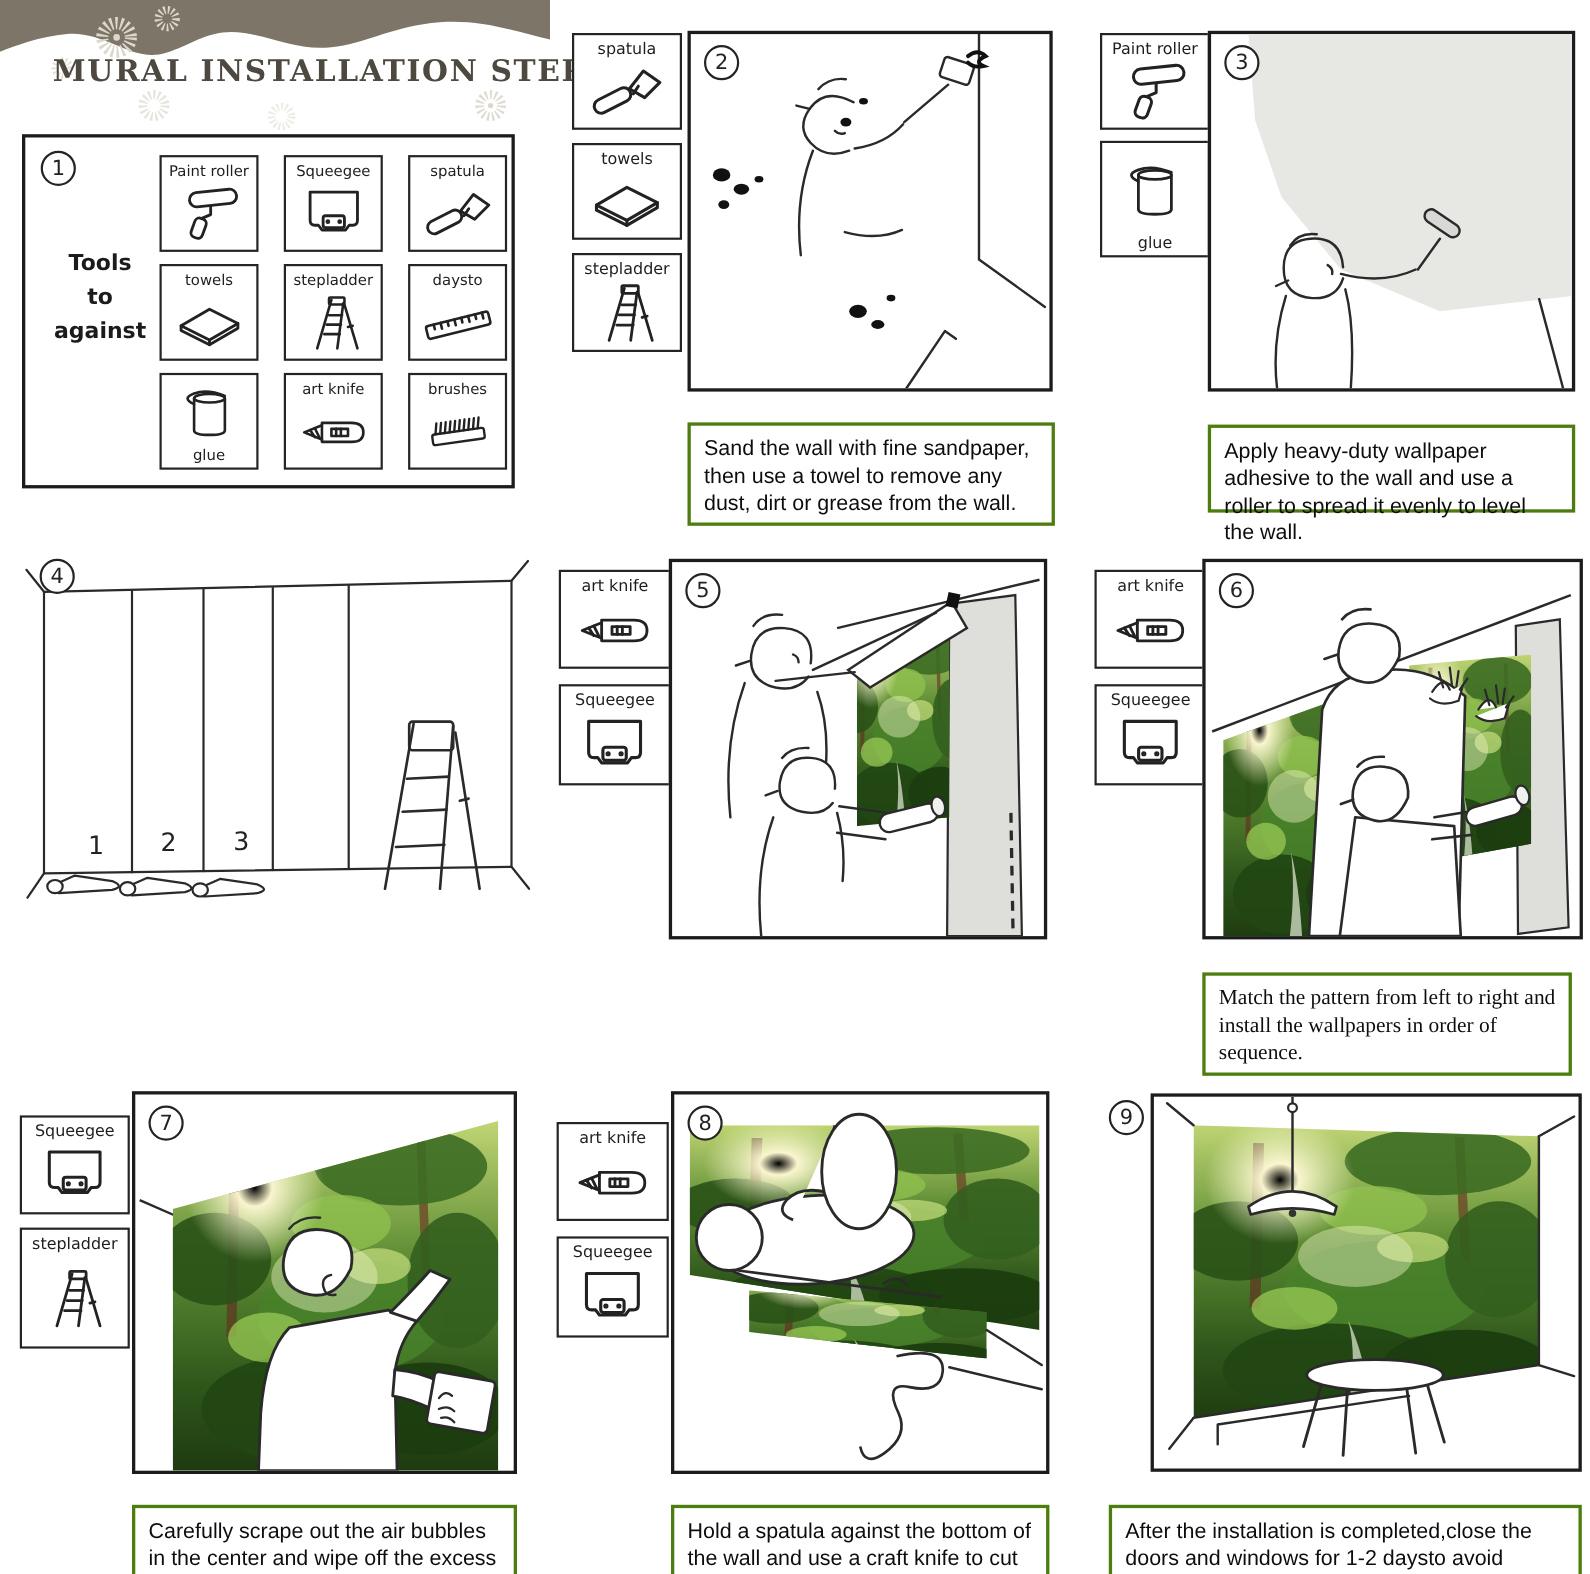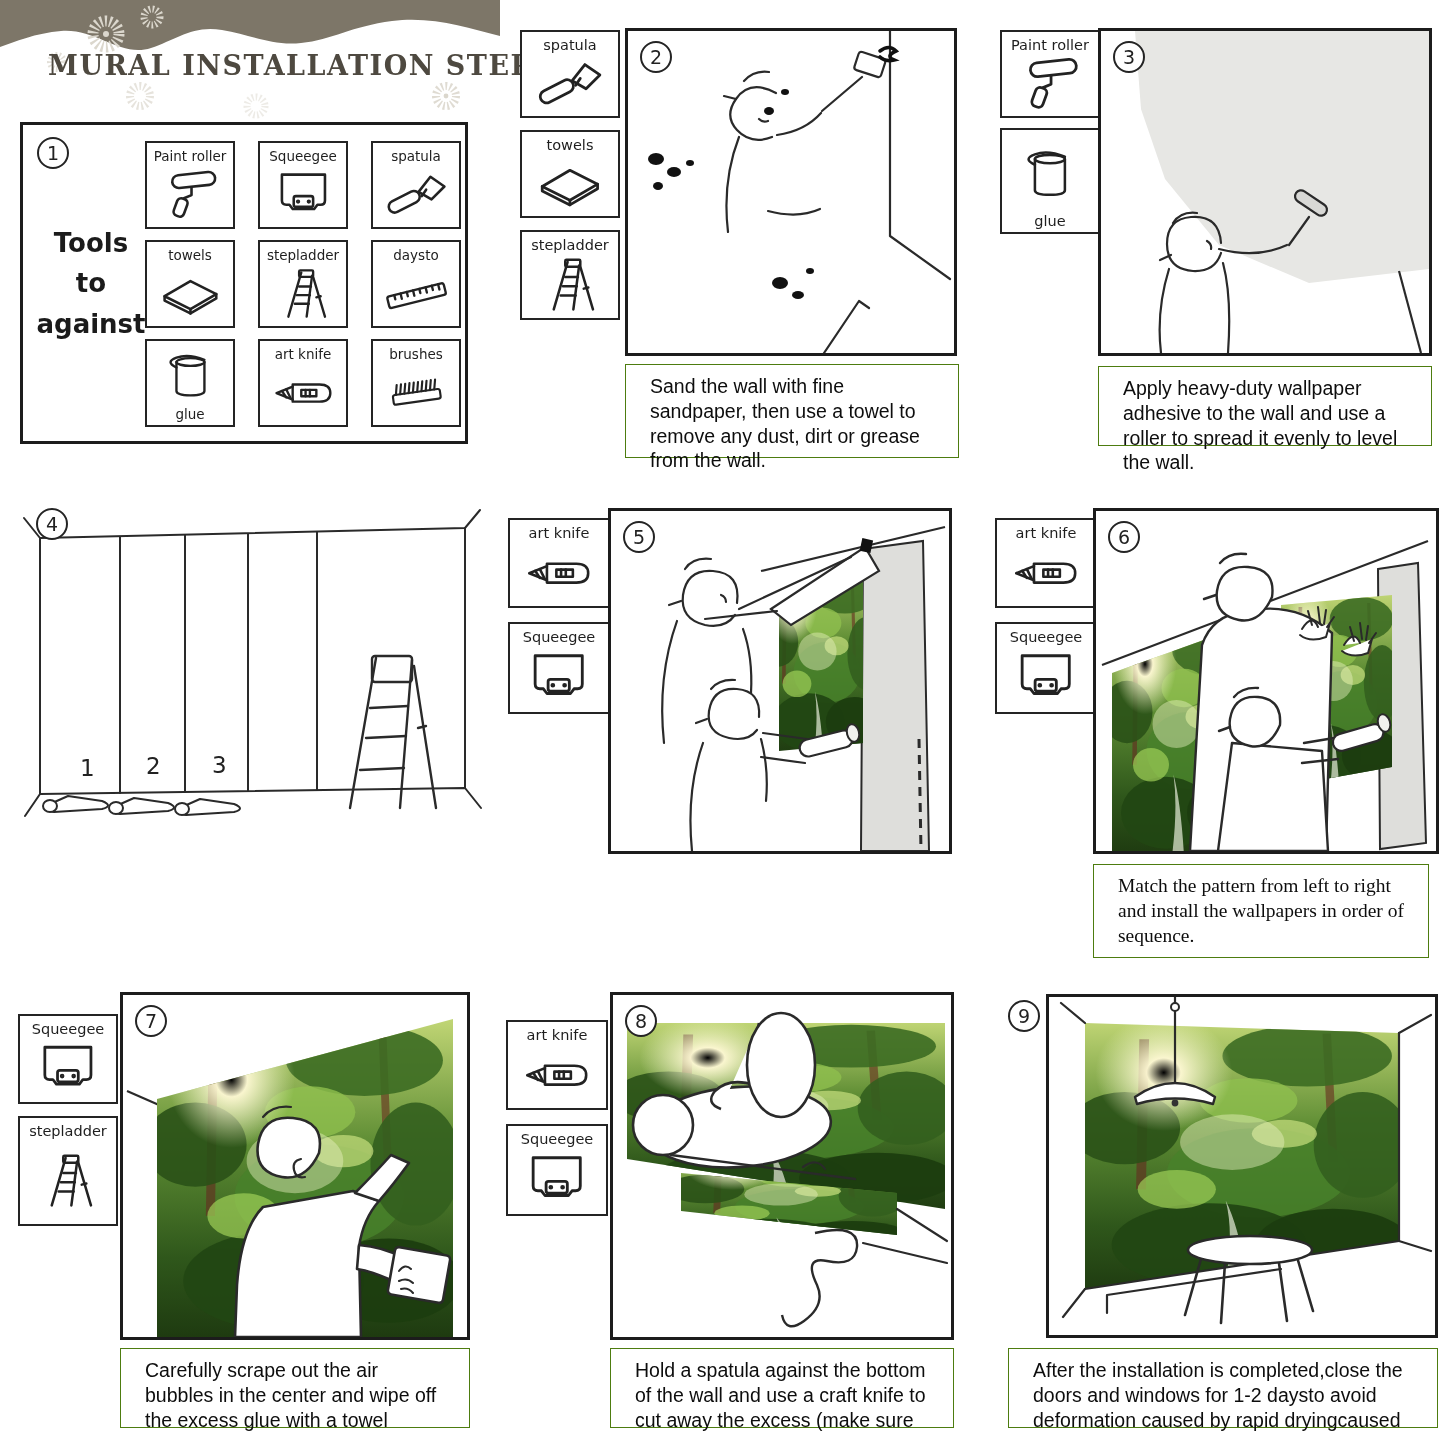--- a/index.html
+++ b/index.html
@@ -9,39 +9,39 @@
   .defs-holder{position:absolute;width:0;height:0;overflow:hidden;}
 
   
   .banner{position:absolute;left:0;top:0;width:500px;height:125px;}
   .banner-title{position:absolute;left:48px;top:50px;width:420px;
     font-family:"DejaVu Serif",serif;font-weight:bold;font-size:27px;letter-spacing:1.5px;
     color:#4e4940;white-space:nowrap;}
 
   
   .frame{position:absolute;border:3px solid #1c1c1c;background:#fff;box-sizing:border-box;}
-  .caption{position:absolute;border:1px solid #4d7c0f;background:#fff;box-sizing:border-box;
-    font-size:19.5px;line-height:1.27;padding:9px 24px;color:#0d0d0d;}
+  .caption{position:absolute;border:3px solid #4d7c0f;background:#fff;box-sizing:border-box;
+    font-size:19.5px;line-height:1.27;padding:9px 12px;color:#0d0d0d;margin-top:20px;}
   .badge{position:absolute;width:32px;height:32px;border:2.5px solid #242424;border-radius:50%;
     display:flex;align-items:center;justify-content:center;box-sizing:border-box;
     font-family:"DejaVu Sans",sans-serif;font-size:19px;color:#222;background:#fff;z-index:3;}
   .badge.inset{left:12px;top:10px;}
   .tool-box{position:absolute;border:2.5px solid #242424;background:#fff;box-sizing:border-box;
     display:flex;flex-direction:column;align-items:center;padding:5px 3px 3px;}
   .tool-box .tl{font-family:"DejaVu Sans",sans-serif;font-size:14.5px;color:#1e1e1e;white-space:nowrap;}
   .tool-box .ticon{flex:1;width:82%;}
   .tool-box.label-bottom{flex-direction:column-reverse;}
   .illu{position:absolute;left:0;top:0;width:100%;height:100%;}
 
   
   .step1{position:absolute;left:20px;top:122px;width:448px;height:322px;
     border:3px solid #1c1c1c;background:#fff;box-sizing:border-box;}
   .step1 .badge{left:14px;top:12px;}
   .tools-label{position:absolute;left:6px;top:98px;width:124px;text-align:center;
-    font-family:"DejaVu Sans",sans-serif;font-weight:bold;font-size:26px;line-height:1.55;color:#1b1b1b;}
+    font-family:"DejaVu Sans",sans-serif;font-weight:bold;font-size:20px;line-height:1.55;color:#1b1b1b;}
   .tools-grid{position:absolute;left:122px;top:16px;display:grid;
     grid-template-columns:repeat(3,90px);grid-auto-rows:88px;column-gap:23px;row-gap:11px;}
   .tg-box{border:2.5px solid #242424;background:#fff;box-sizing:border-box;
     display:flex;flex-direction:column;align-items:center;padding:5px 2px 3px;}
   .tg-box .tl{font-family:"DejaVu Sans",sans-serif;font-size:13.5px;color:#1e1e1e;white-space:nowrap;}
   .tg-box .ticon{flex:1;width:84%;}
   .tg-box.label-bottom{flex-direction:column-reverse;}
 </style>
 </head>
 <body>

